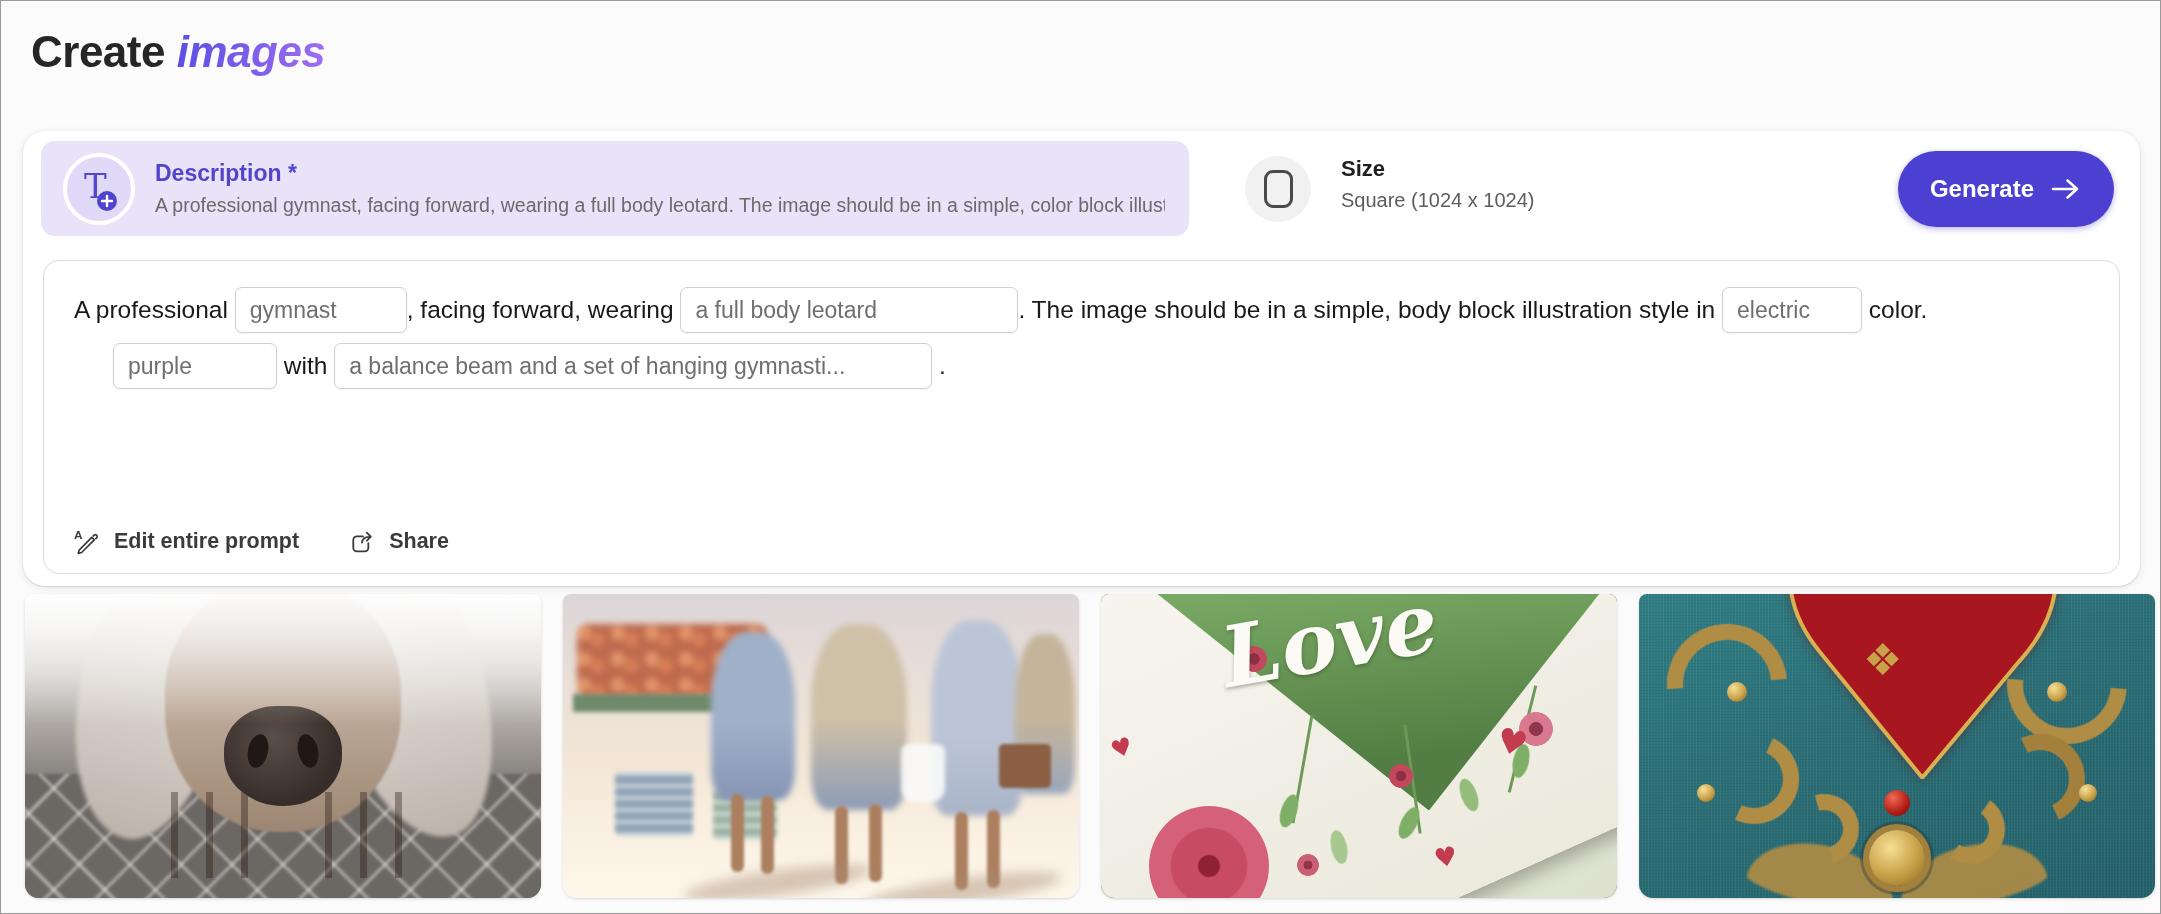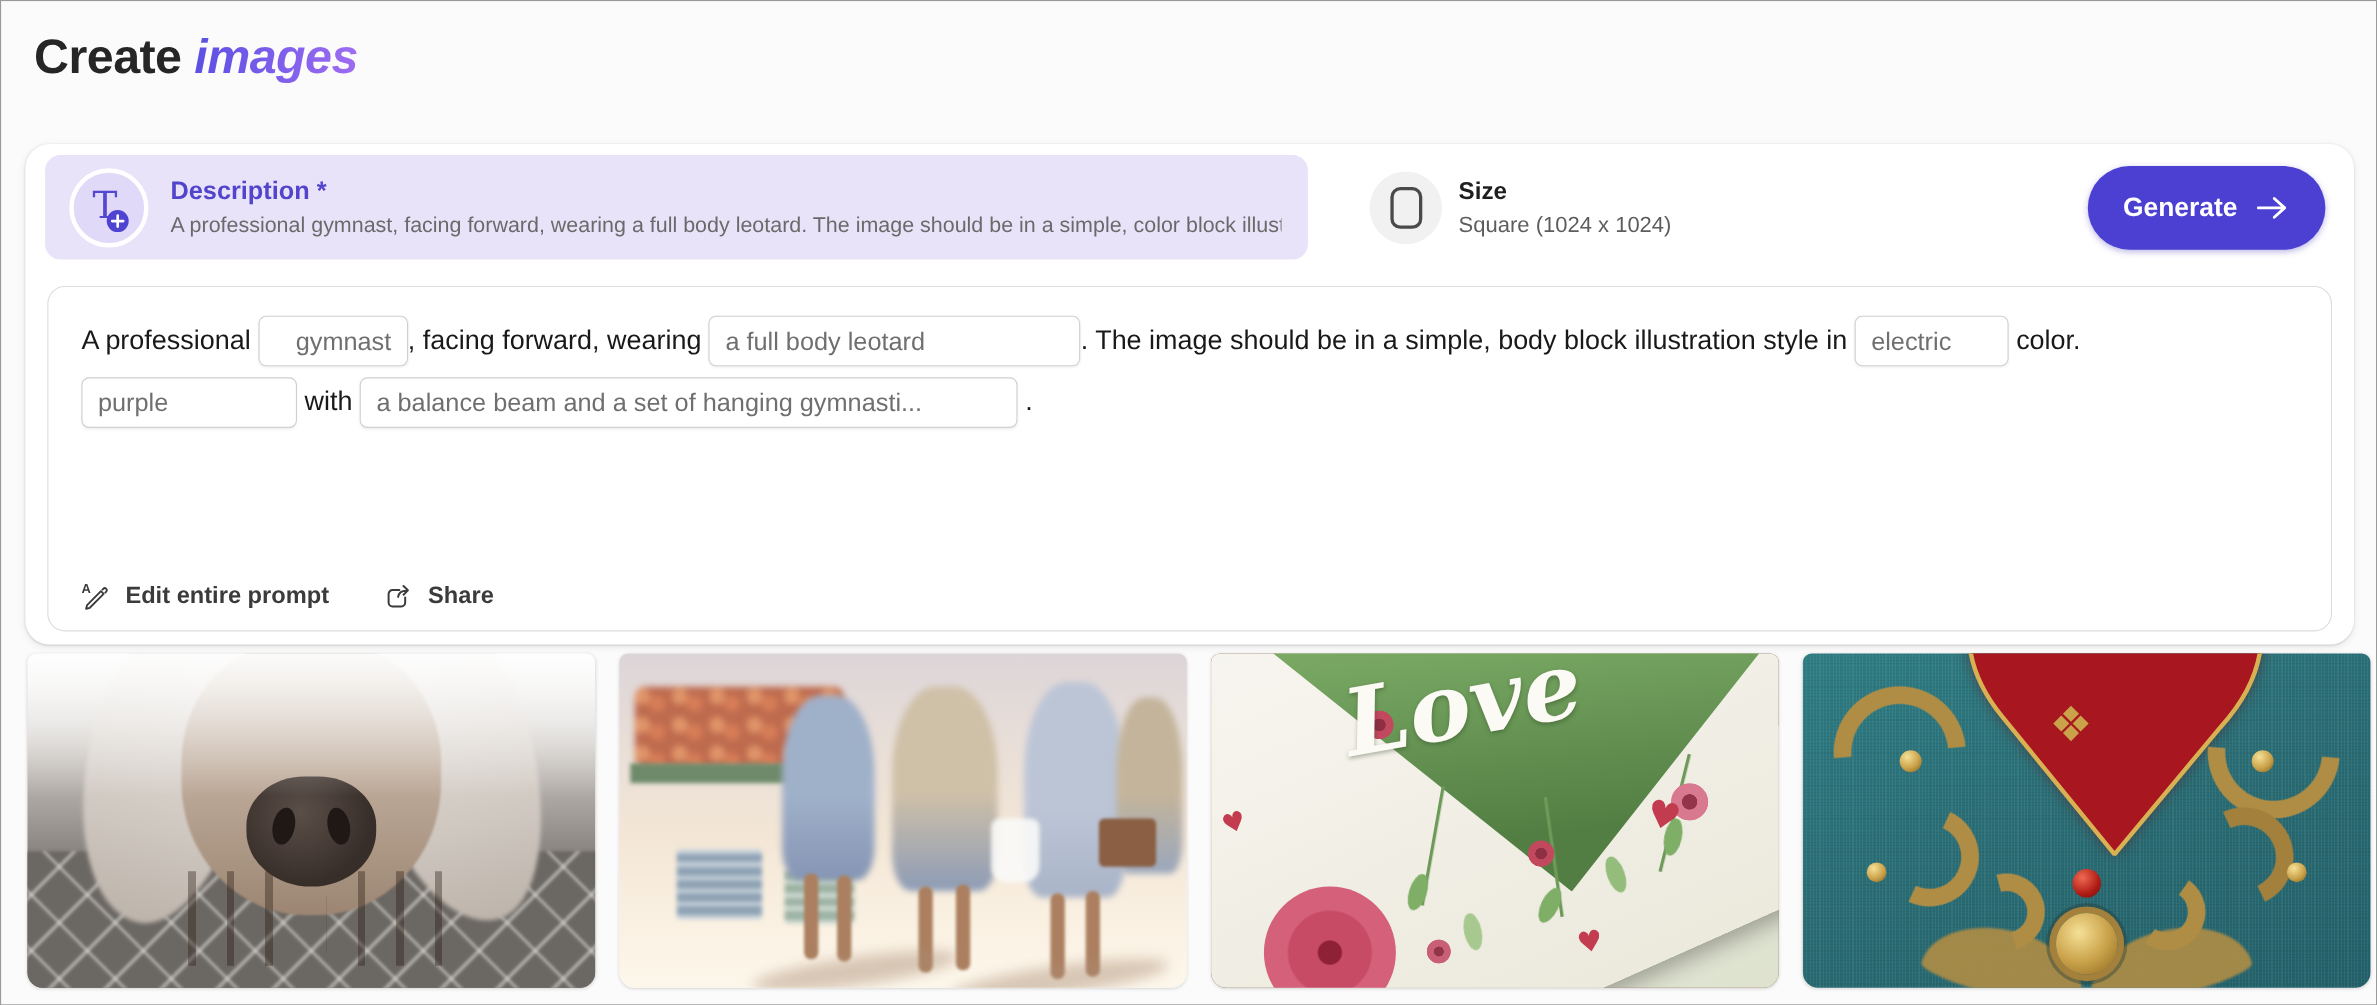--- a/index.html
+++ b/index.html
@@ -43,21 +43,21 @@
     display: flex; align-items: center; justify-content: center;
   }
   .desc-texts { min-width: 0; }
   .desc-label { color: #5245cc; font-size: 23px; font-weight: 600; margin-bottom: 7px; }
   .desc-preview {
     color: #6a6a6a; font-size: 19.5px; max-width: 1010px;
     white-space: nowrap; overflow: hidden;
   }
 
   
-  .size-group { display: flex; align-items: center; gap: 15px; margin-left: 56px; cursor: pointer; }
+  .size-group { display: flex; align-items: flex-start; gap: 30px; margin-left: 56px; cursor: pointer; }
   .size-icon-circle {
     width: 66px; height: 66px; border-radius: 50%; background: #f1f1f2;
     display: flex; align-items: center; justify-content: center;
   }
   .size-square { width: 29px; height: 38px; border: 3px solid #4a4a4a; border-radius: 9px; }
   .size-label { font-size: 22px; font-weight: 700; color: #1f1f1f; margin-bottom: 7px; }
   .size-value { font-size: 20px; color: #5d5d5d; }
 
   
   .generate {
@@ -74,22 +74,22 @@
     background: #ffffff; border: 1px solid #dcdcdc; border-radius: 16px;
   }
   .prompt-lines { padding: 26px 30px 0 30px; font-size: 24.5px; color: #191919; }
   .pline { display: flex; align-items: center; white-space: pre; margin-bottom: 10px; }
   .blank {
     display: inline-block; height: 46px; padding: 0 14px;
     border: 1.5px solid #cfcfcf; border-radius: 7px; background: #ffffff;
     font-family: "Liberation Sans", sans-serif; font-size: 23px; color: #6f6f6f;
     box-shadow: 0 1px 2px rgba(0,0,0,.05);
   }
-  .w1 { width: 136px; text-align: right; } .w2 { width: 338px; } .w3 { width: 140px; }
-  .w4 { width: 196px; } .w5 { width: 598px; }
+  .w1 { width: 172px; } .w2 { width: 338px; } .w3 { width: 140px; }
+  .w4 { width: 164px; margin-left: 39px; } .w5 { width: 598px; }
 
   .prompt-actions { position: absolute; left: 30px; bottom: 18px; display: flex; gap: 50px; }
   .action-btn {
     display: flex; align-items: center; gap: 13px; border: none; background: none; cursor: pointer;
     font-family: "Liberation Sans", sans-serif; font-size: 21.5px; font-weight: 600; color: #3b3b3b;
   }
 
   
   .gallery { position: absolute; left: 24px; top: 593px; display: flex; gap: 22px; }
   .shot {

